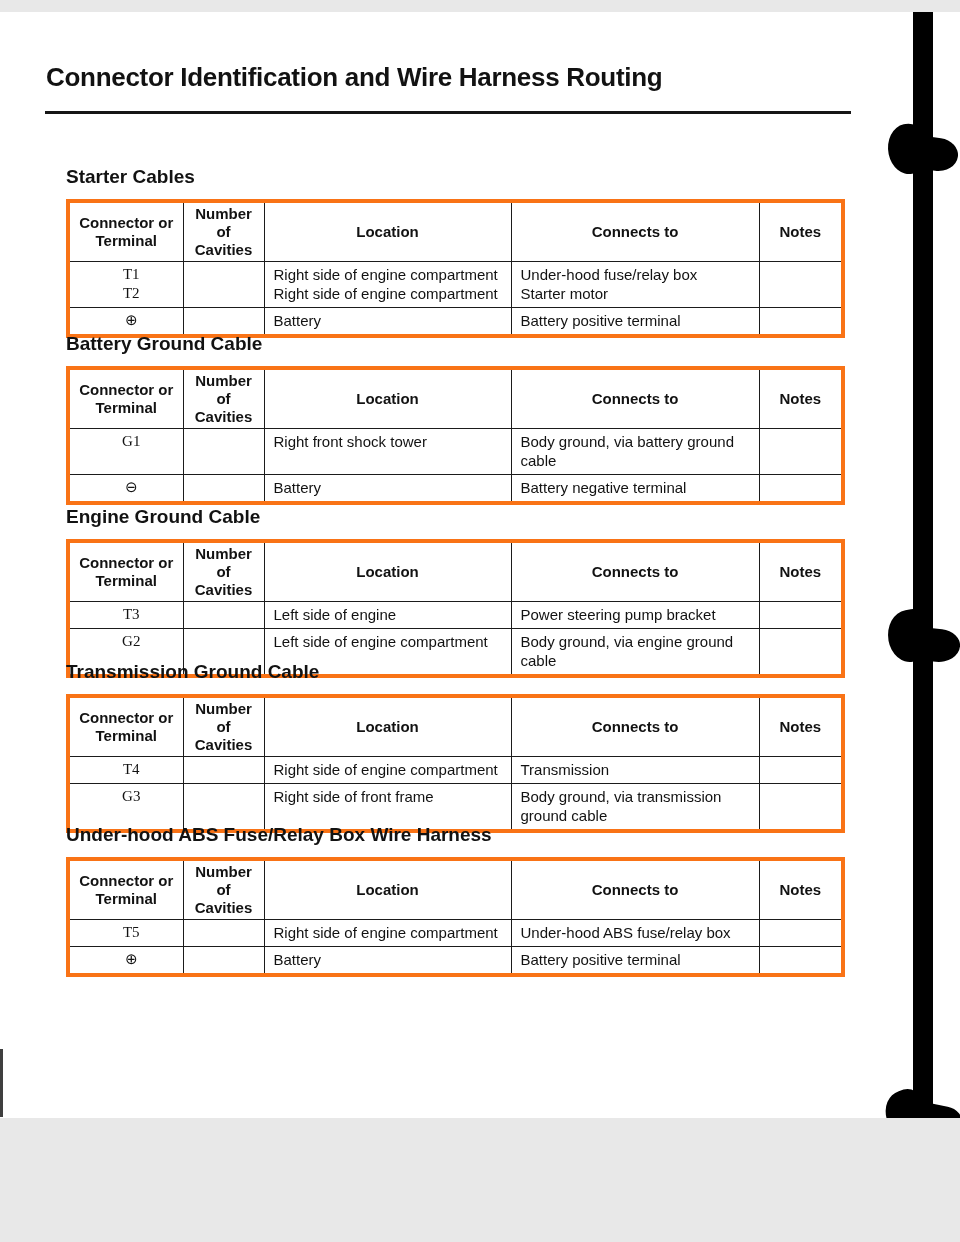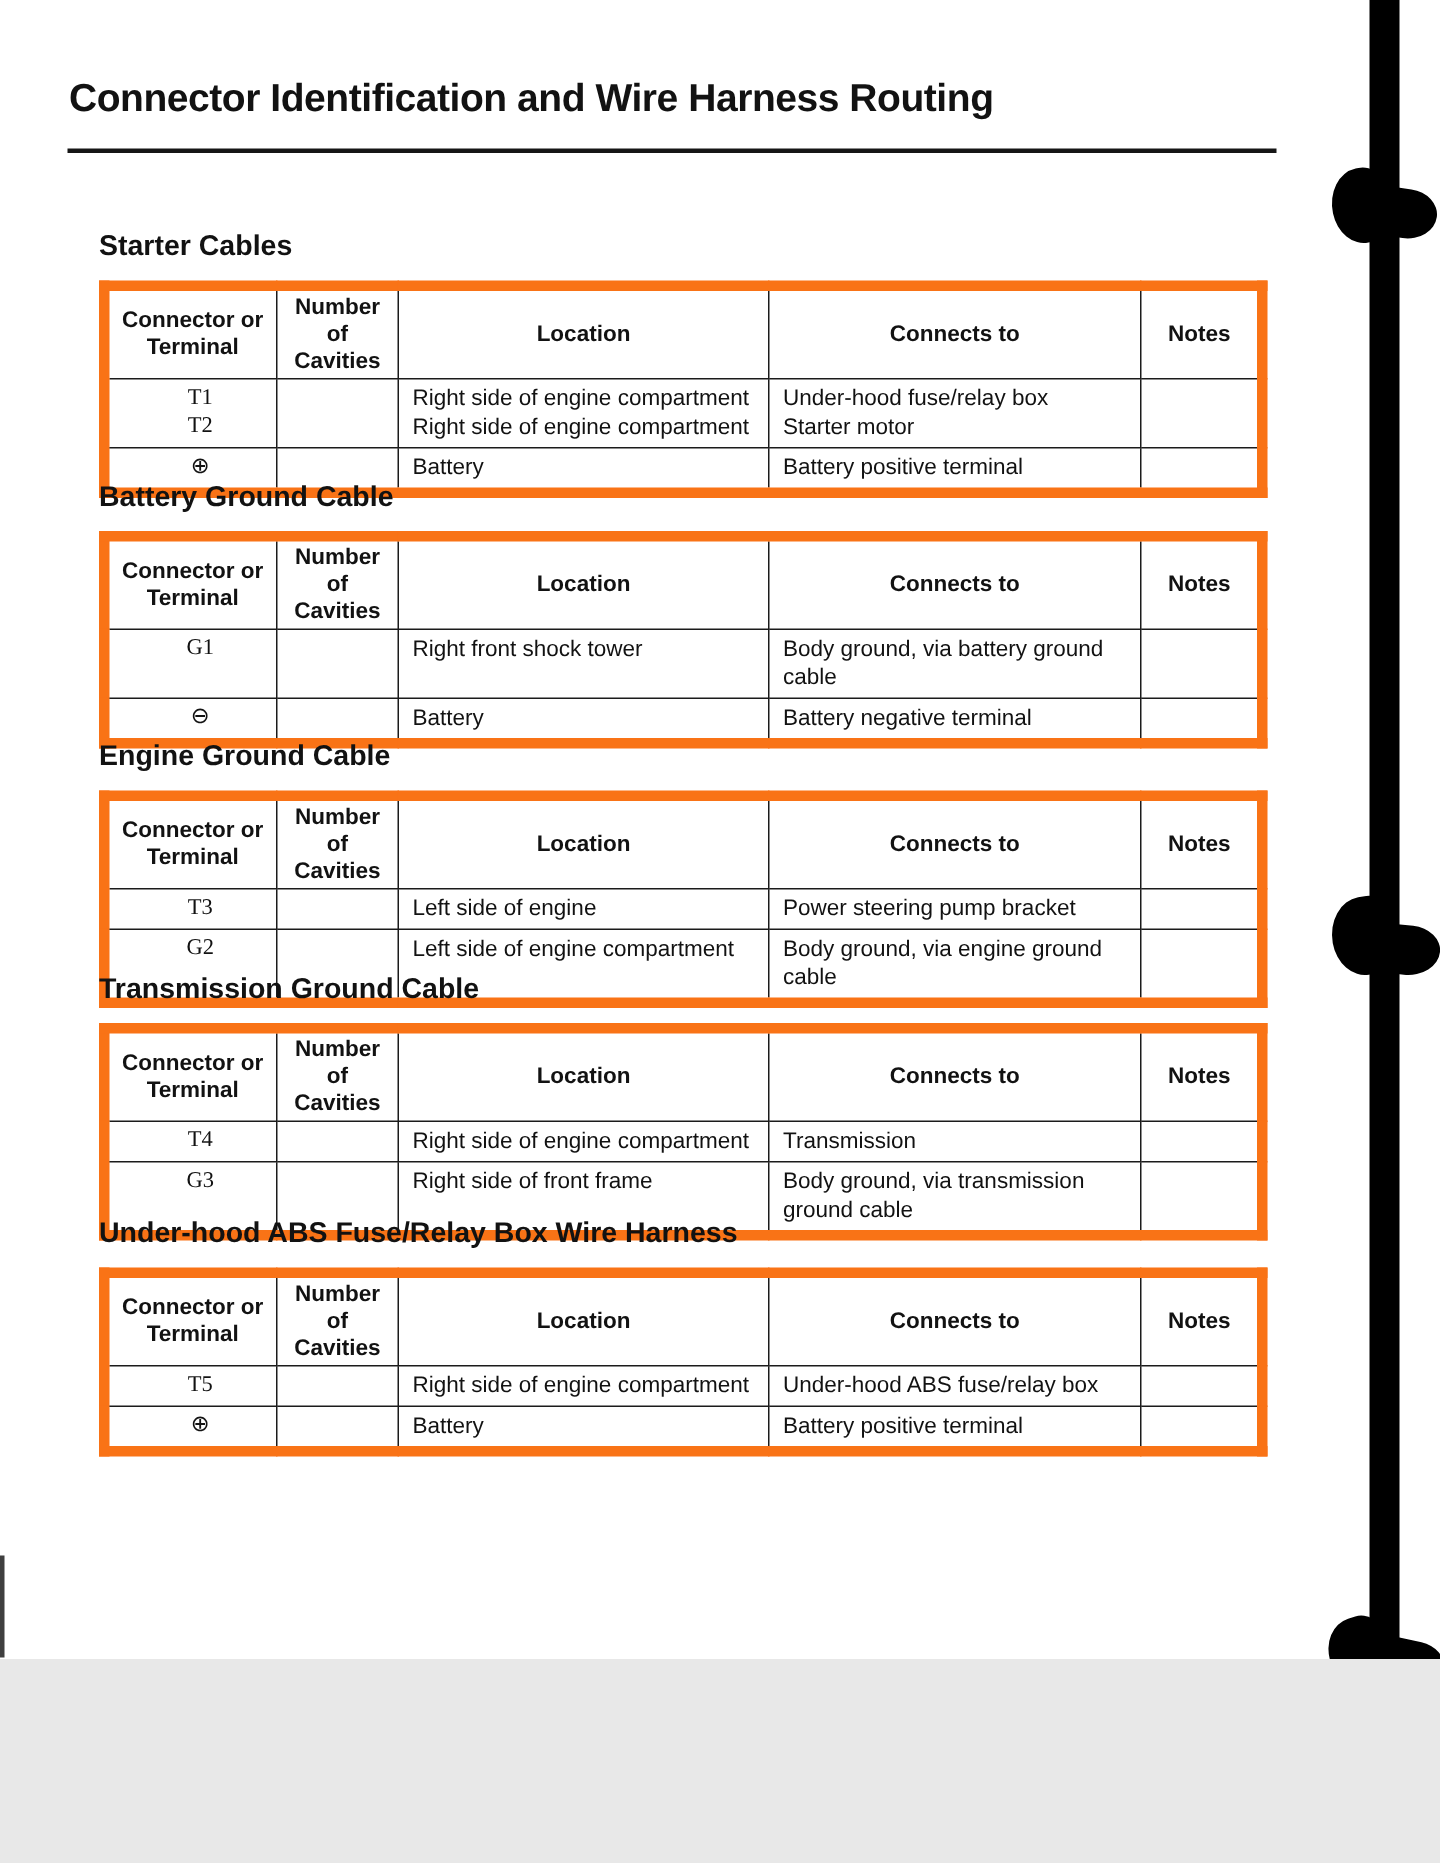--- a/index.html
+++ b/index.html
@@ -1,32 +1,32 @@
 <!DOCTYPE html>
 <html><head>
 <meta charset="utf-8">
 <style>
   html,body{margin:0;padding:0;background:#e8e8e8;}
   .page{
     position:relative;width:960px;height:1106px;background:#ffffff;
     font-family:"Liberation Sans",sans-serif;color:#121212;overflow:hidden;
-    margin:0 auto;
+    margin:12px auto;
   }
   .title{
     position:absolute;left:46px;top:50px;margin:0;
     font-size:26px;font-weight:bold;letter-spacing:-0.3px;white-space:nowrap;
   }
   .title-rule{position:absolute;left:45px;top:99px;width:806px;height:3px;background:#161616;}
 
   .sec{position:absolute;left:66px;width:779px;}
   .sec-heading{margin:0 0 13px 0;font-size:19px;line-height:18px;font-weight:bold;}
 
   table.ctable{
     border-collapse:collapse;table-layout:fixed;width:779px;
-    border:7px solid #f97316;
+    border:4px solid #f97316;
   }
   .ctable th,.ctable td{border:1px solid #1b1b1b;}
   .ctable th{
     font-size:15px;font-weight:bold;text-align:center;vertical-align:middle;
     height:46px;line-height:18px;padding:2px 4px;
   }
   .ctable td{
     font-size:15px;line-height:19px;padding:3px 9px 4px 9px;vertical-align:top;
   }
   .ctable td.col0{text-align:center;padding-left:12px;padding-right:2px;font-family:Liberation Serif, serif;}

